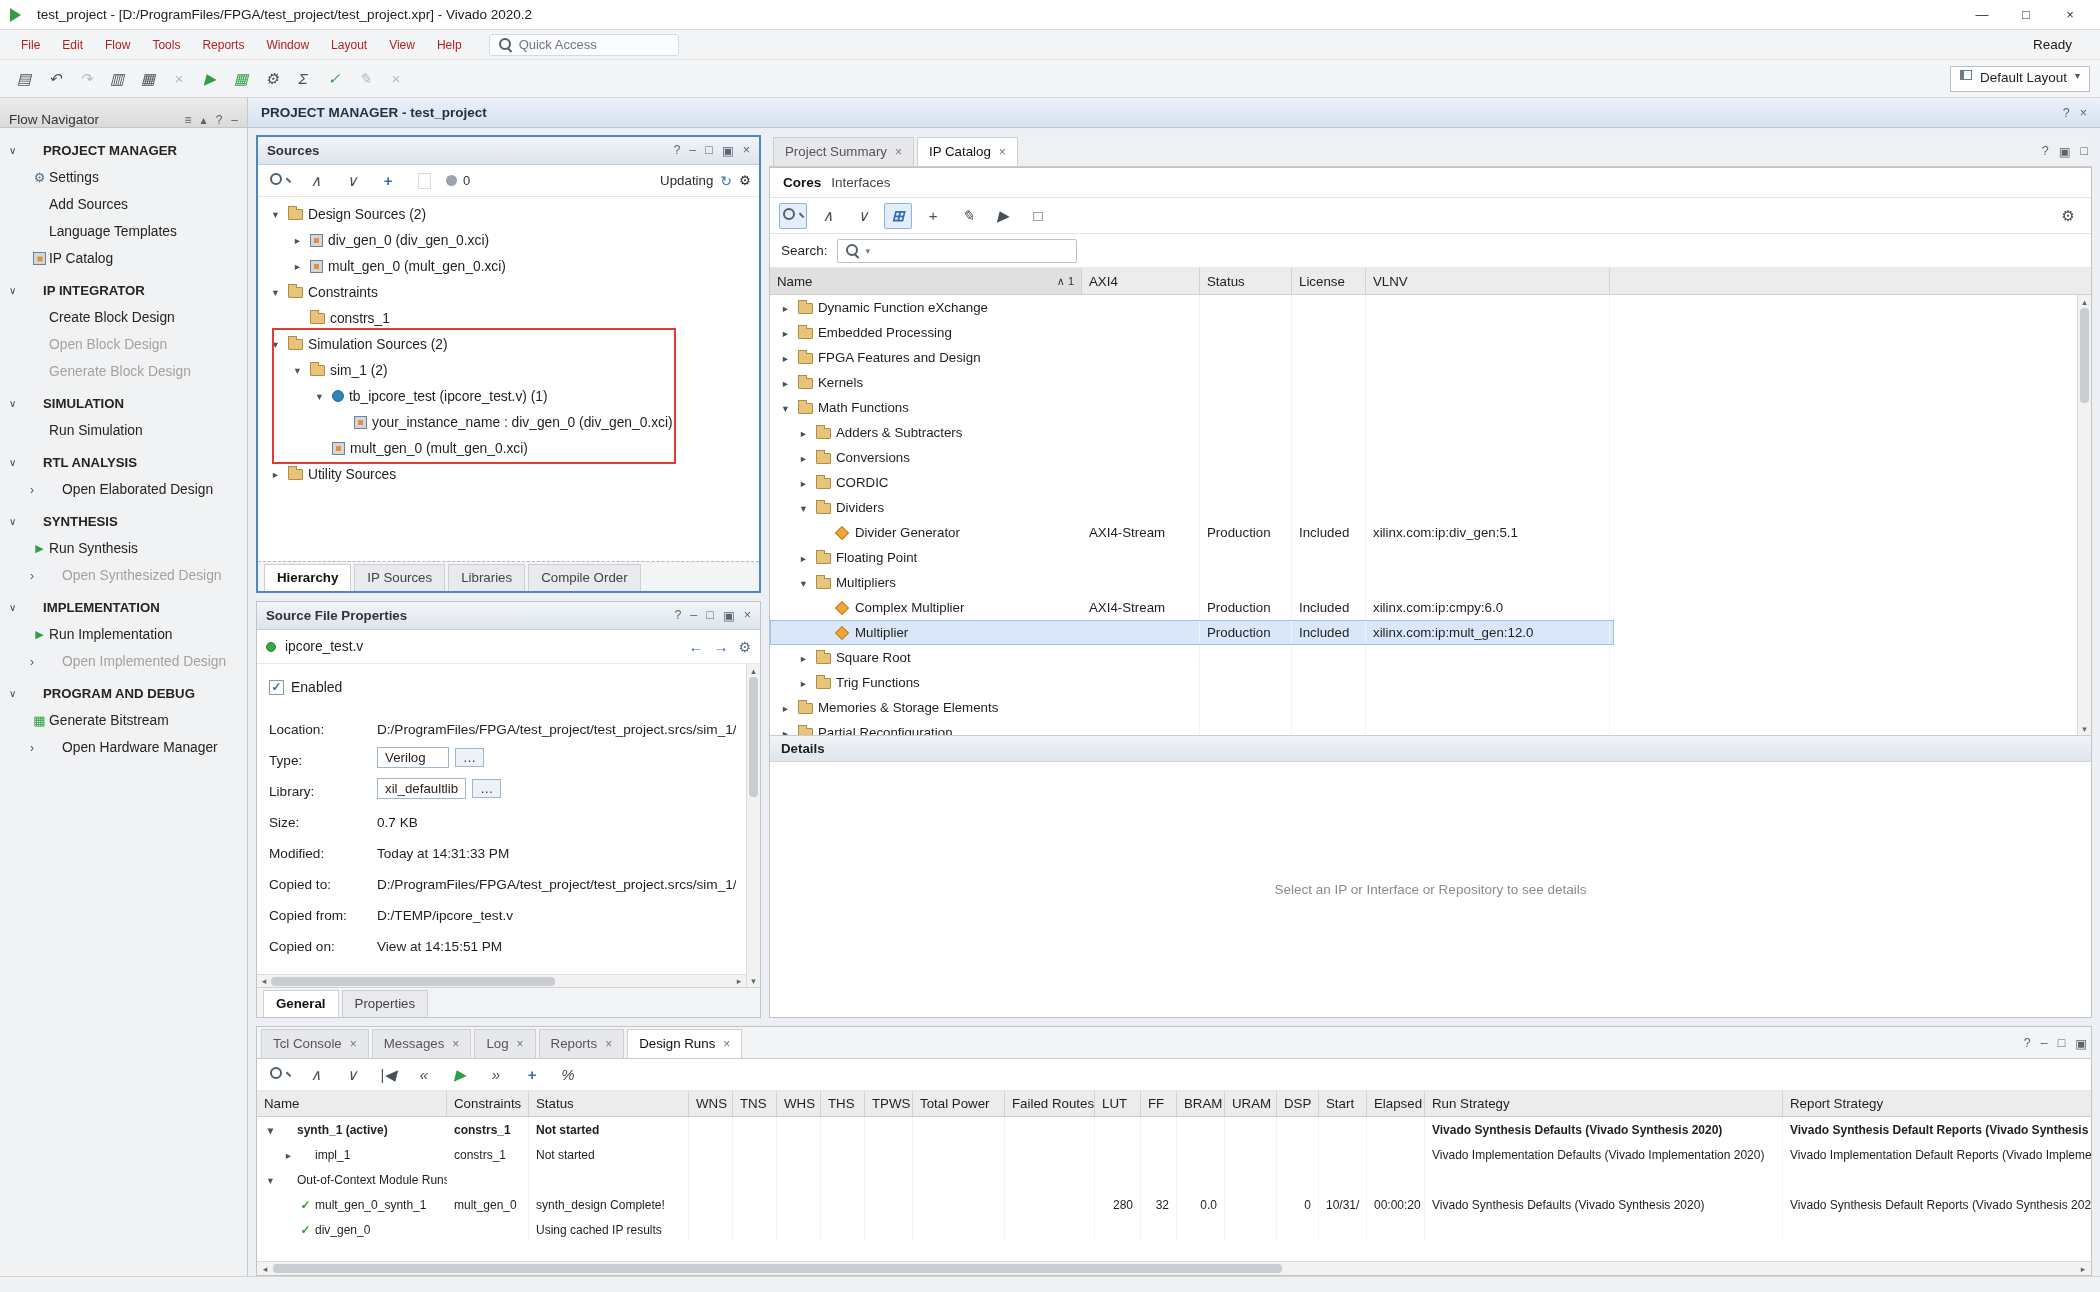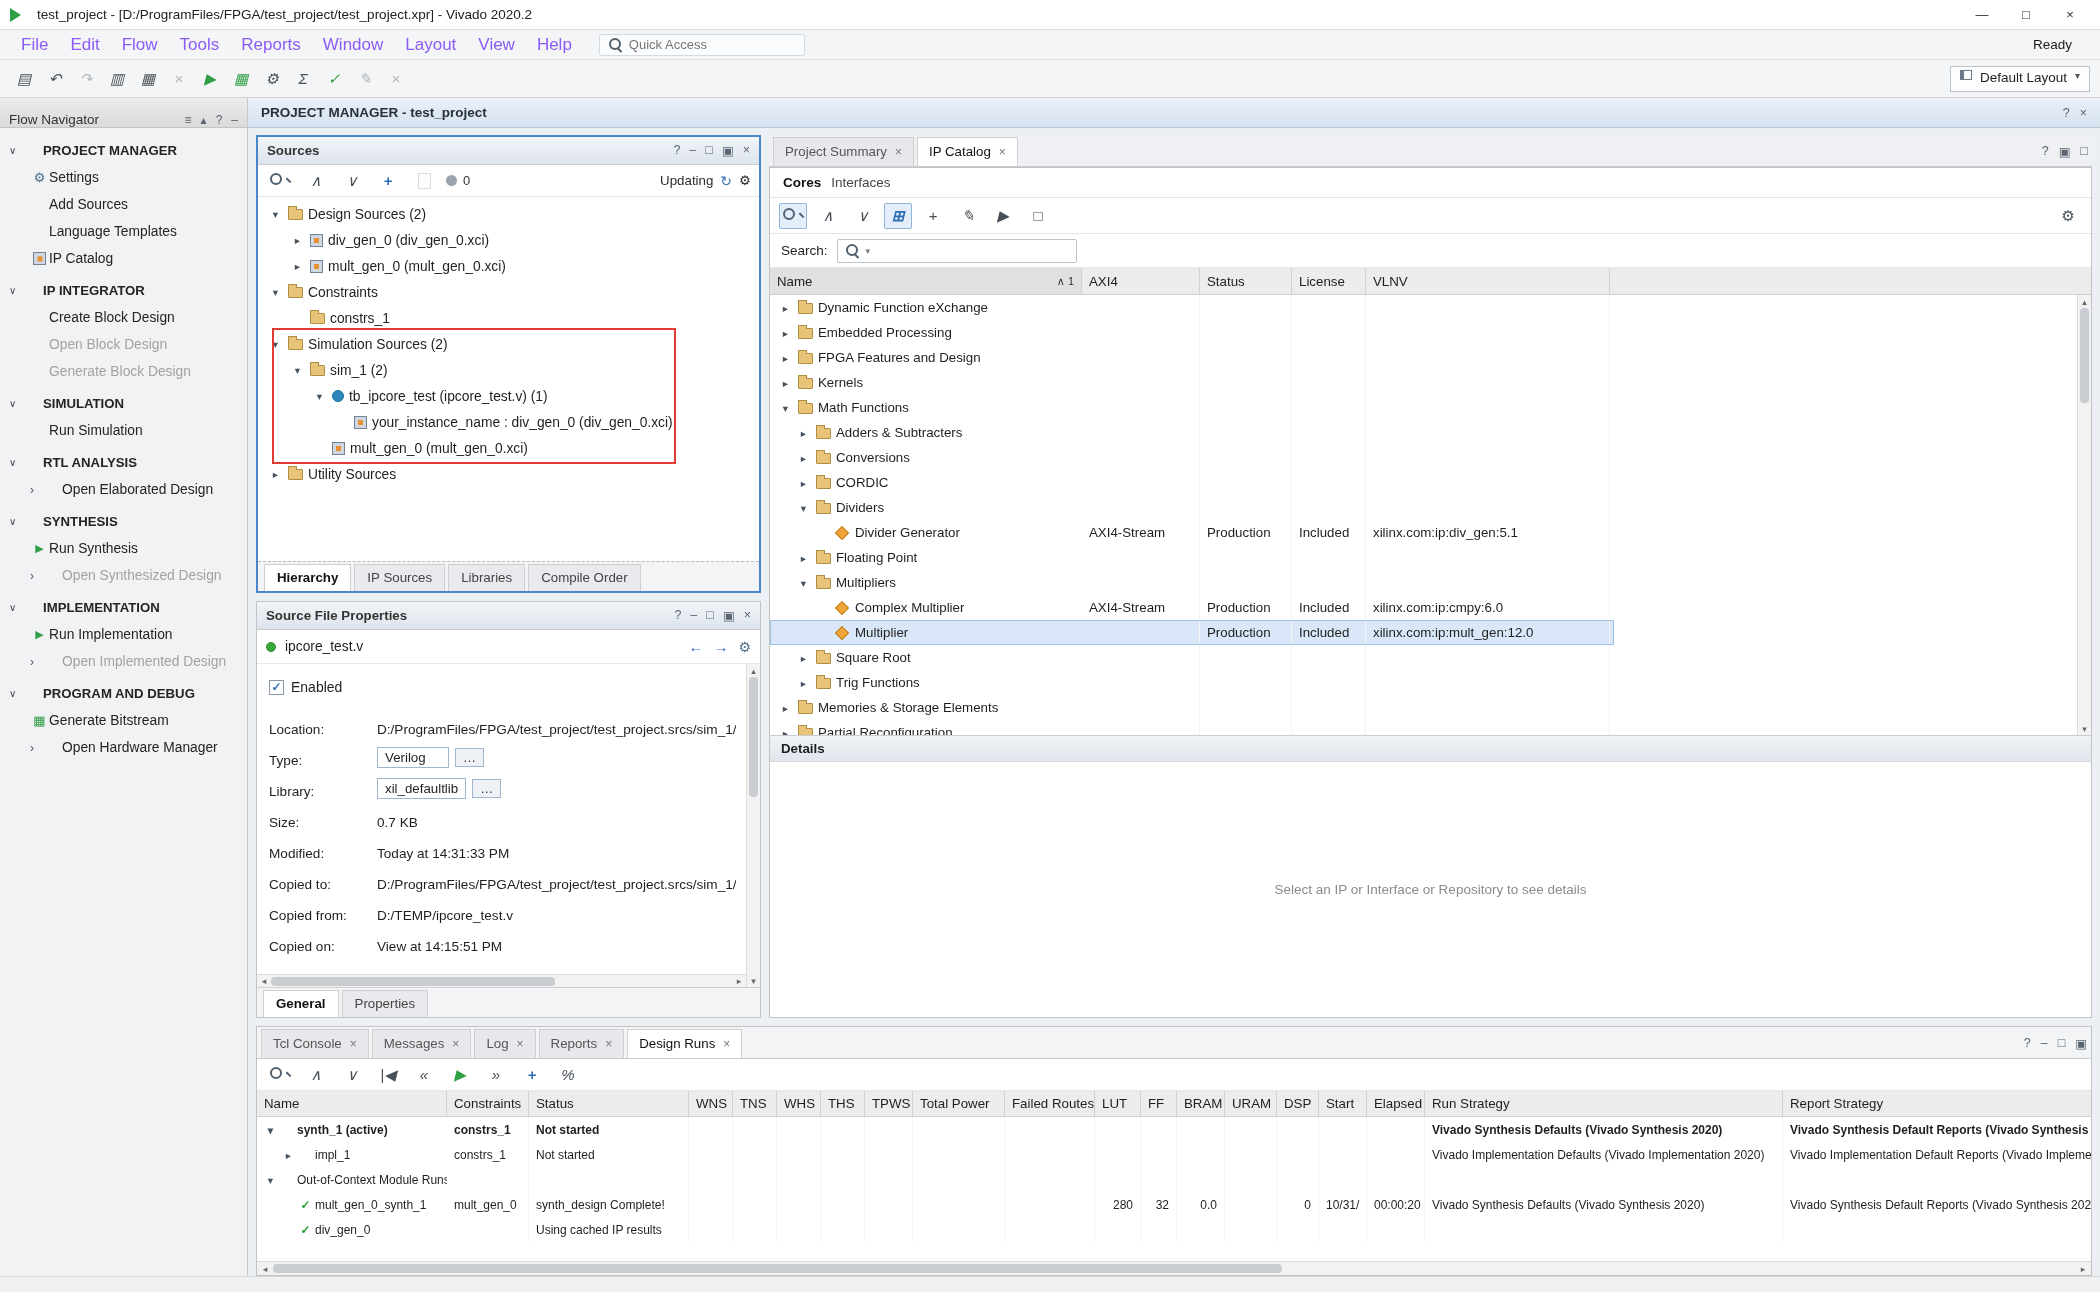--- a/index.html
+++ b/index.html
@@ -9,22 +9,22 @@
 
   
   .titlebar{height:30px;background:#ffffff;border-bottom:1px solid #dcdcdc;display:flex;align-items:center;padding:0 10px;gap:16px;flex:0 0 auto}
   .vlogo{width:0;height:0;border-left:11px solid #2f9e44;border-top:7px solid transparent;border-bottom:7px solid transparent}
   .titlebar .wtitle{font-size:13.5px;color:#222}
   .win-controls{margin-left:auto;display:flex;gap:4px}
   .win-btn{width:40px;height:24px;display:flex;align-items:center;justify-content:center;color:#333;font-size:13px}
 
   
   .menubar{height:30px;background:#f4f5f6;border-bottom:1px solid #e0e0e0;display:flex;align-items:center;padding:0 10px;flex:0 0 auto}
-  .menu-item{padding:4px 11px;font-size:17px;color:#8b5cf6}
-  .quick-access{margin-left:16px;display:flex;align-items:flex-start;gap:6px;border:1px solid #d4dae0;border-radius:3px;background:#fbfcfd;padding:2px 8px;width:206px;height:22px}
+  .menu-item{padding:4px 11px;font-size:12px;color:#b91c1c}
+  .quick-access{margin-left:16px;display:flex;align-items:flex-start;gap:6px;border:1px solid #d4dae0;border-radius:3px;background:#fbfcfd;padding:2px 8px;width:190px;height:22px}
   .quick-access input{border:none;outline:none;background:transparent;font-family:inherit;font-size:13px;color:#6b7680;width:130px}
   .ready{margin-left:auto;font-size:13.5px;color:#1a1a1a;padding-right:18px}
 
   
   .toolbar{height:38px;background:#f4f5f6;border-bottom:1px solid #d5d5d5;display:flex;align-items:center;padding:0 10px;gap:2px;flex:0 0 auto}
   .tbtn{min-width:28px;height:26px;display:flex;align-items:center;justify-content:center;border-radius:2px;color:#474f57;font-size:15px;padding:0 3px}
   .tbtn .glyph{font-size:15px;line-height:1}
   .tbtn.pressed{border:1px solid #8fb4dc;background:#e3eefa}
   .tbtn.disabled{opacity:.38}
   .color-green .glyph{color:#2f9e44}

